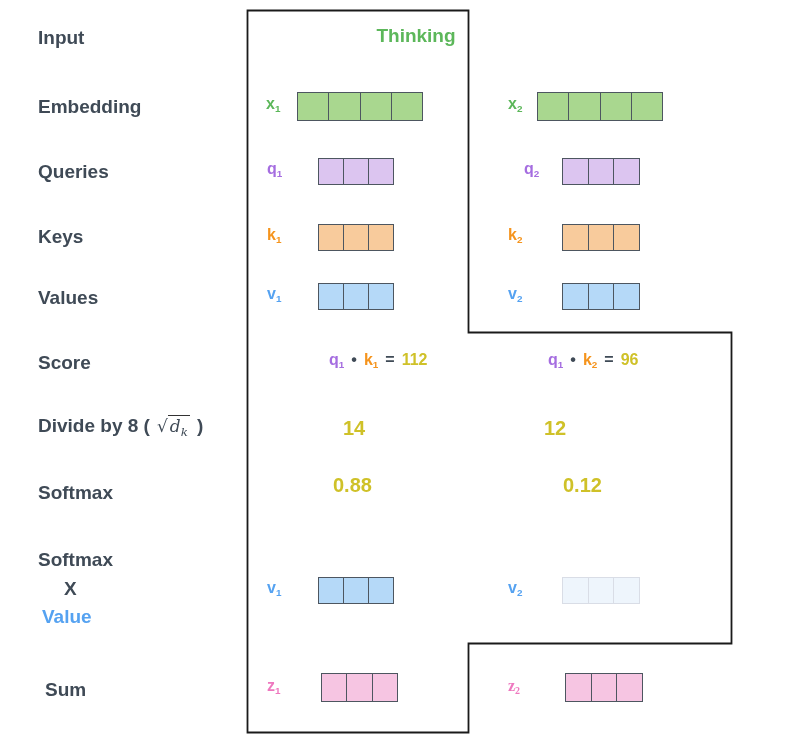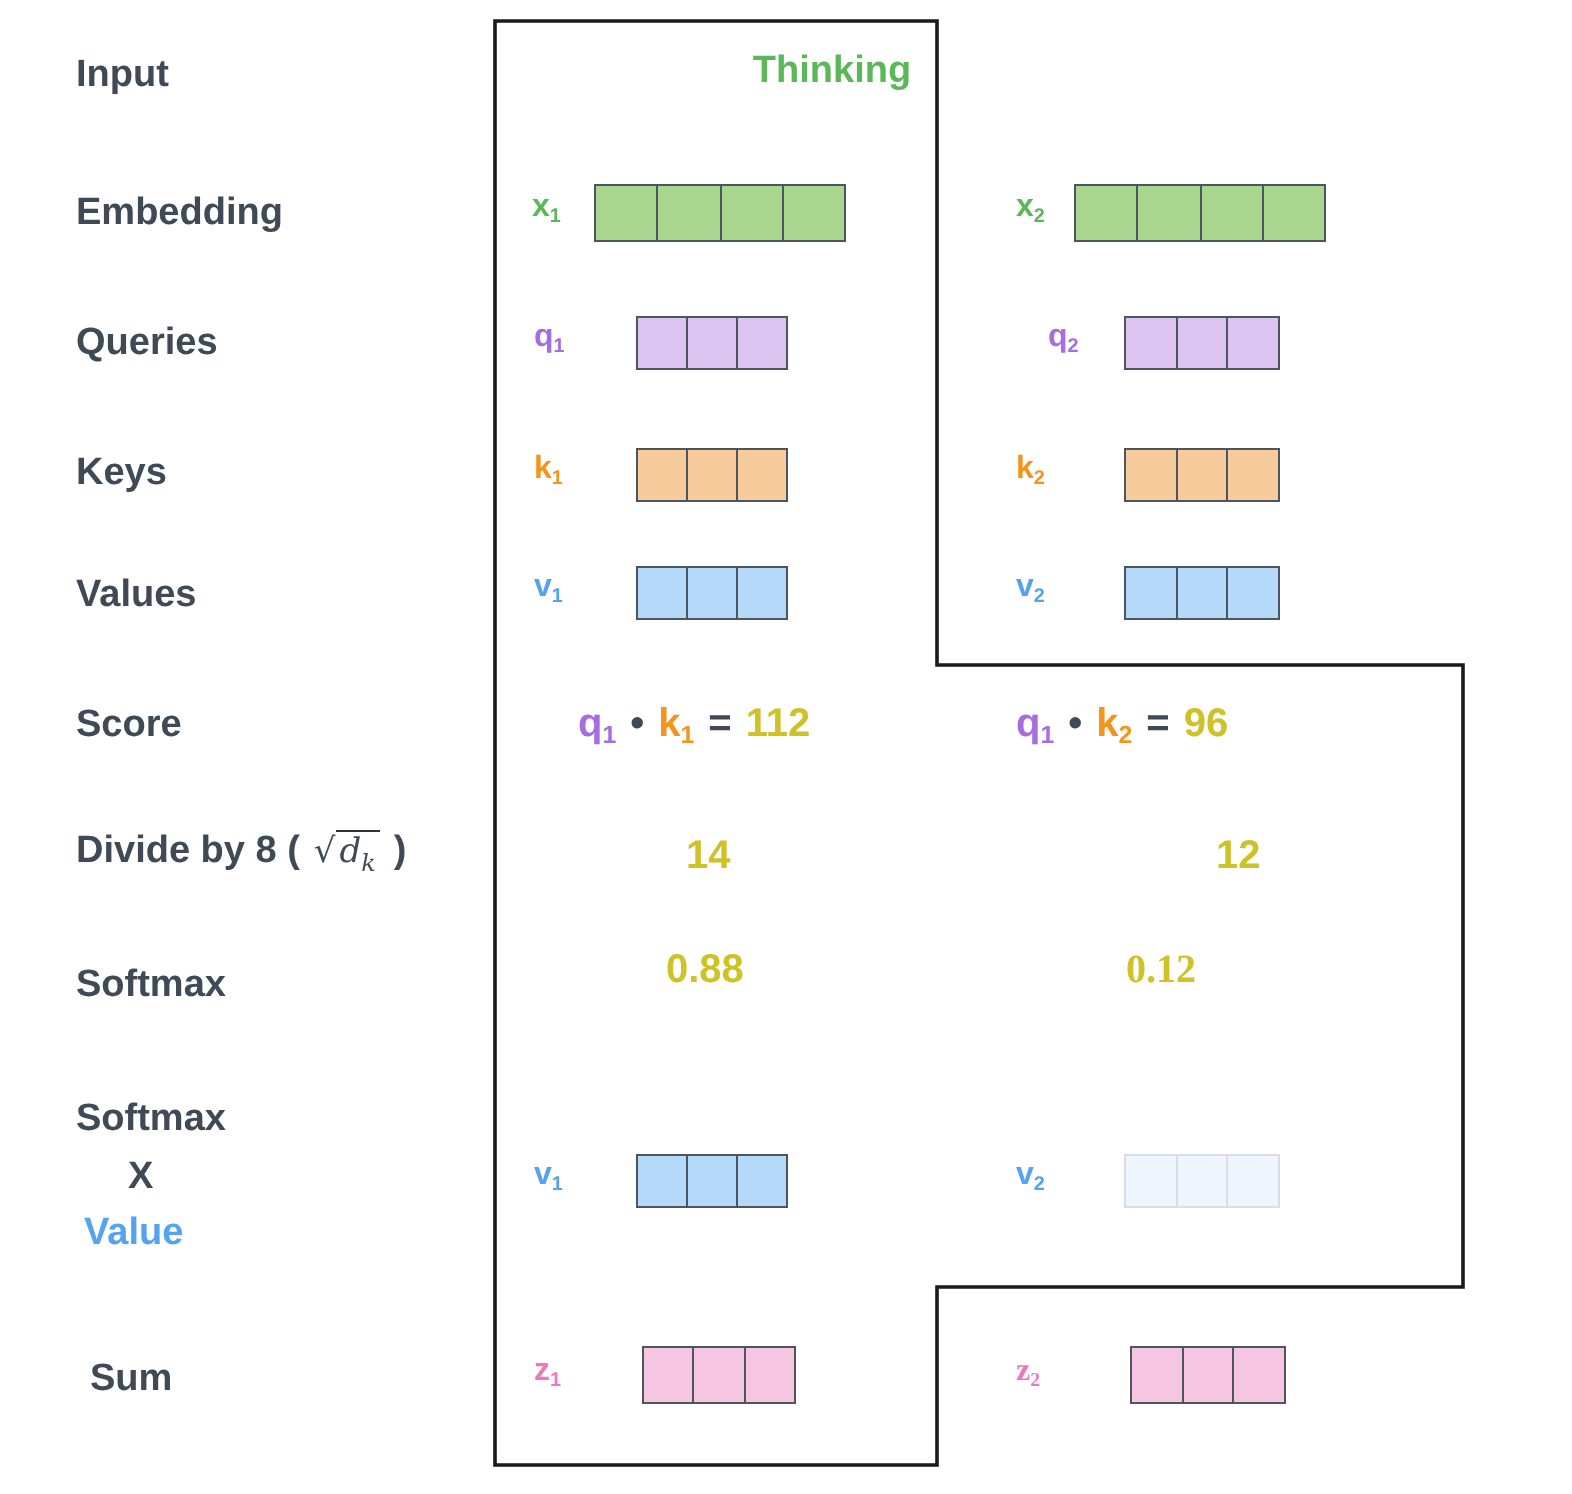--- a/index.html
+++ b/index.html
@@ -27,21 +27,21 @@
   .vec .cell{flex:1;}
   .vec .cell + .cell{border-left:1.5px solid var(--cell_border);}
   .vec.green .cell{background:var(--green_fill);}
   .vec.purple .cell{background:var(--purple_fill);}
   .vec.orange .cell{background:var(--orange_fill);}
   .vec.blue .cell{background:var(--blue_fill);}
   .vec.pink .cell{background:var(--pink_fill);}
   .vec.faded{border-color:var(--faded_border);}
   .vec.faded .cell{background:var(--faded_fill);}
   .vec.faded .cell + .cell{border-left-color:var(--faded_border);}
-  .score{font-size:20px; font-weight:700;}
+  .score{font-size:16px; font-weight:700;margin-left:40px;}
   .score .op{margin:0 7px; color:var(--label_dark);}
   .num{font-size:20px; font-weight:700; color:var(--yellow);}
   .math{margin:0 7px; font-family:"DejaVu Serif","Liberation Serif",serif; font-size:17px; font-weight:400;}
   .math .radical{font-style:normal;}
   .math .radicand{border-top:1.3px solid #333; padding:0 2px; font-style:italic;}
   .math .radicand sub{font-size:0.7em; font-style:italic;}
   svg.outline{position:absolute; left:0; top:0;}
 </style>
 </head>
 <body>
@@ -128,24 +128,24 @@
     </div>
 
   <div class="abs score" style="left:289px; top:351px;">
     <span class="lbl-purple"><span>q</span><sub>1</sub></span><span class="op">•</span><span class="lbl-orange"><span>k</span><sub>1</sub></span><span class="op">=</span><span class="lbl-yellow">112</span>
   </div>
   <div class="abs score" style="left:508px; top:351px;">
     <span class="lbl-purple"><span>q</span><sub>1</sub></span><span class="op">•</span><span class="lbl-orange"><span>k</span><sub>2</sub></span><span class="op">=</span><span class="lbl-yellow">96</span>
   </div>
 
   <div class="abs num" style="left:343px; top:417px;">14</div>
-  <div class="abs num" style="left:608px; top:417px;">12</div>
+  <div class="abs num" style="left:544px; top:417px;">12</div>
 
   <div class="abs num" style="left:333px; top:474px;">0.88</div>
-  <div class="abs num" style="left:563px; top:474px;font-family:Liberation Serif, serif;">0.12</div>
+  <div class="abs num" style="left:563px; top:474px;">0.12</div>
 
   <div class="abs vlabel lbl-blue" style="left:267px; top:579px;"><span>v</span><sub>1</sub></div>
   <div class="abs vec blue" style="left:318px; top:577px; width:76px; height:27px;">
       <div class="cell"></div>
       <div class="cell"></div>
       <div class="cell"></div>
     </div>
   <div class="abs vlabel lbl-blue" style="left:508px; top:579px;"><span>v</span><sub>2</sub></div>
   <div class="abs vec blue faded" style="left:562px; top:577px; width:78px; height:27px;">
       <div class="cell"></div>

